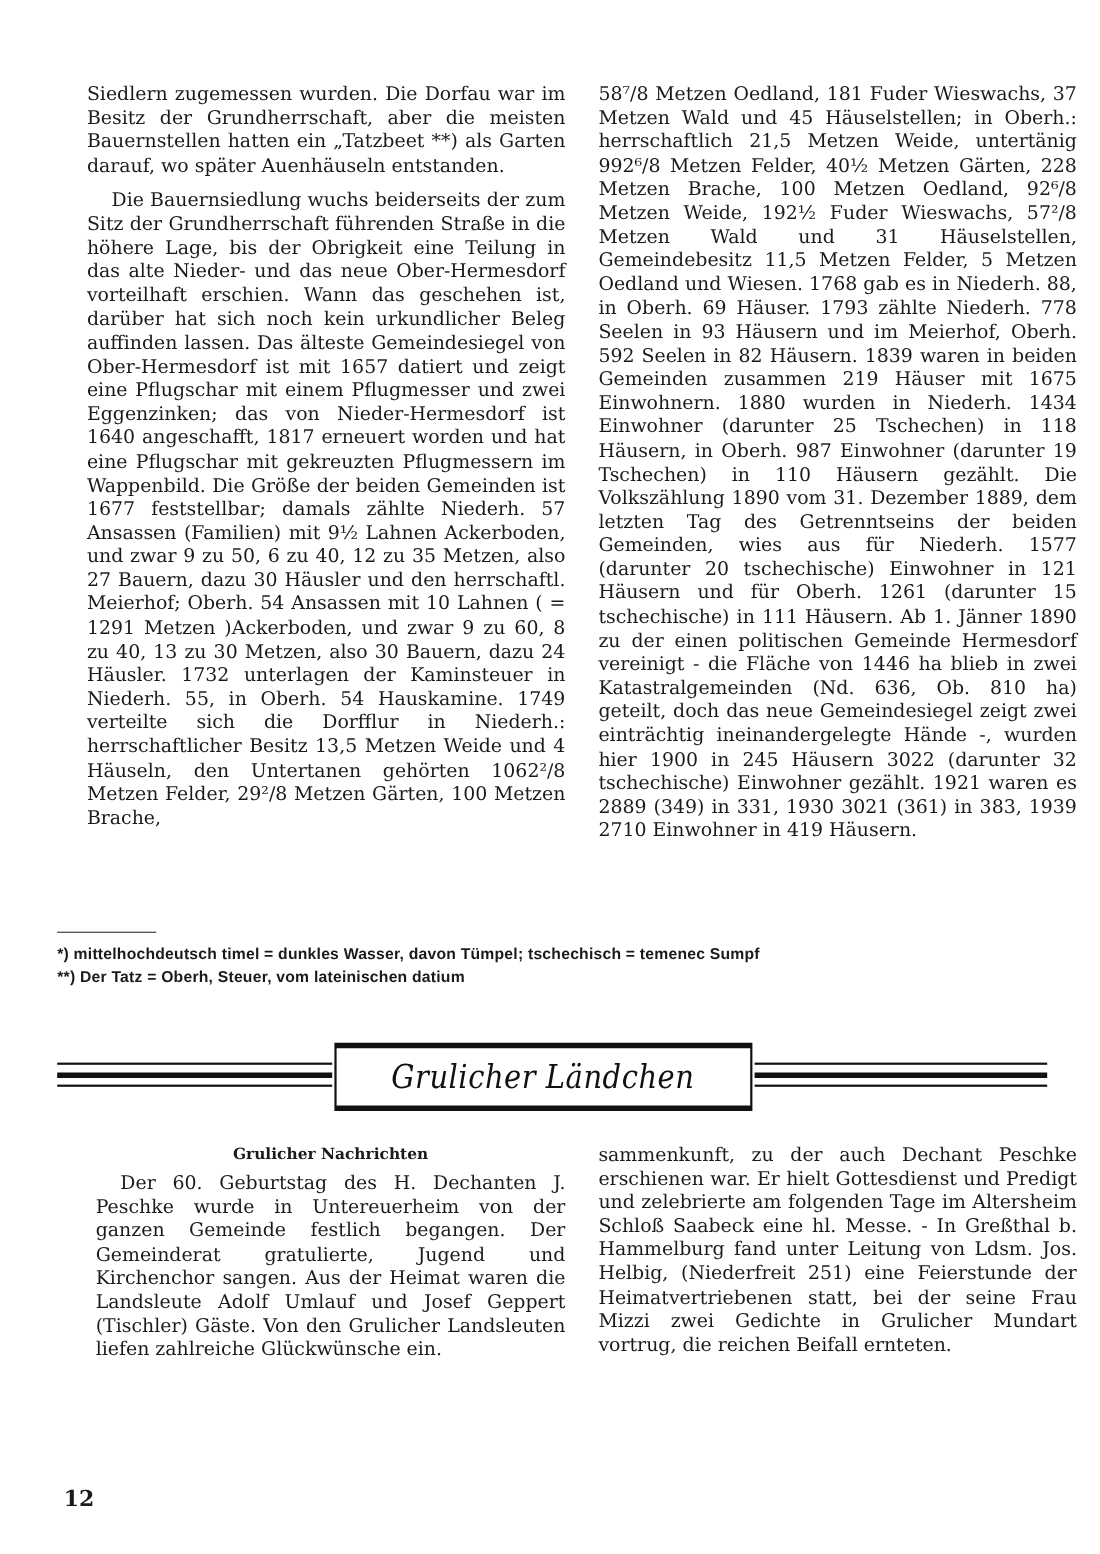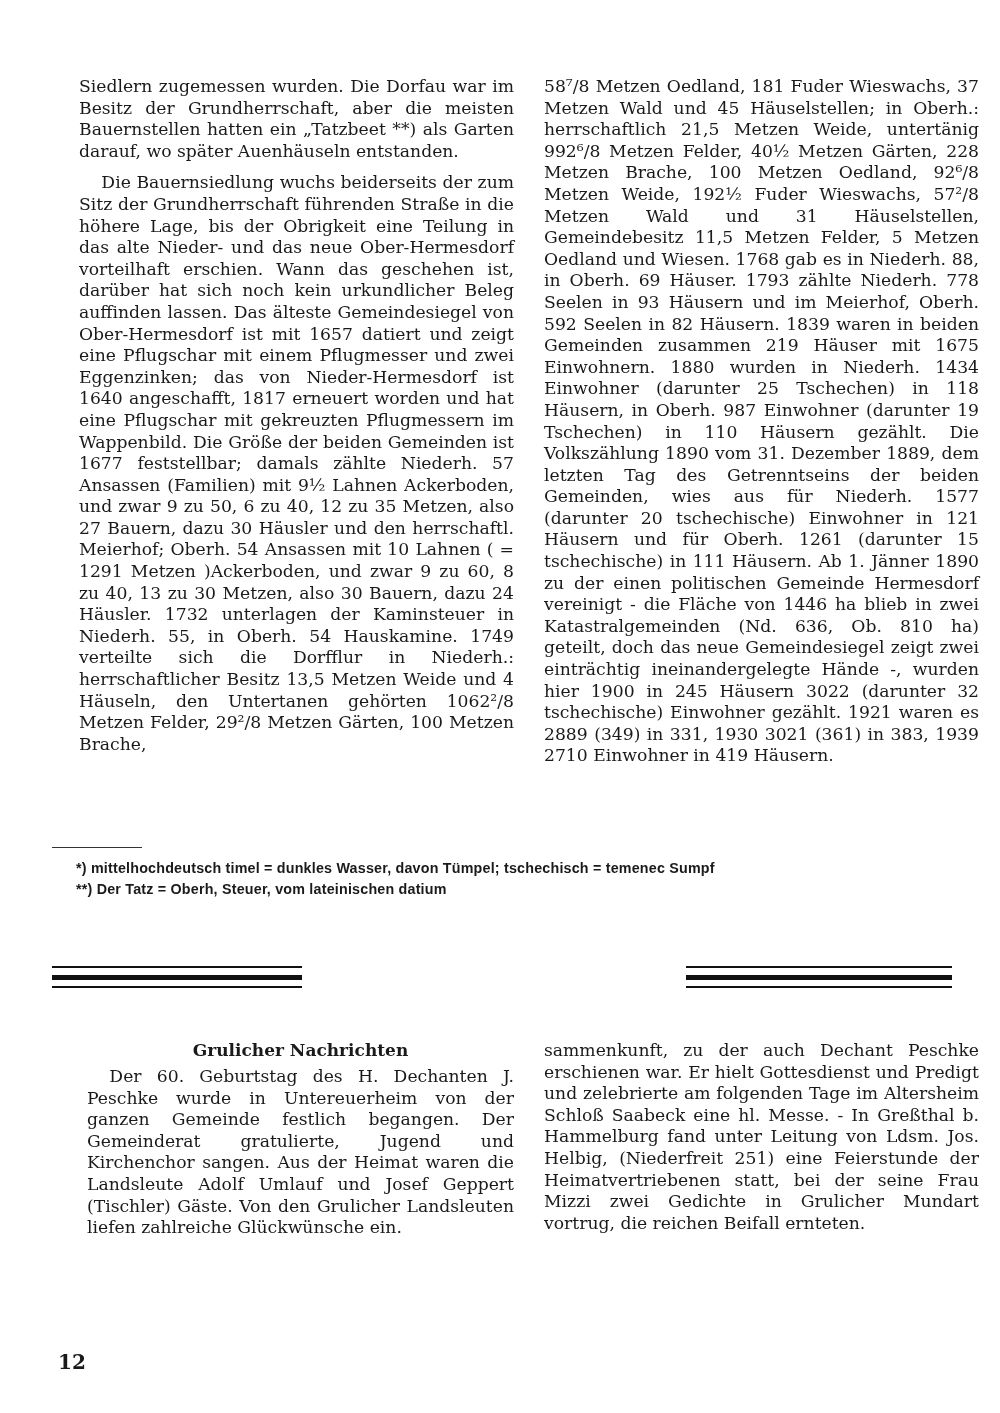--- a/index.html
+++ b/index.html
@@ -6,37 +6,37 @@
   body { width:1000px; height:1413px; position:relative; overflow:hidden; color:#1a1a1a;
          font-family:"DejaVu Serif", serif; }
   .col { position:absolute; font-size:17.2px; line-height:21.6px; text-align:justify;margin-left:27px; }
   .col p { margin:0; }
   .col p + p { margin-top:10px; }
   .indent { text-indent:1.3em; }
   #col-left-top { left:52px; top:76px; width:435px; }
   #col-right-top { left:517px; top:76px; width:435px; }
   .rule-short { position:absolute; left:52px; top:847px; width:90px; border-top:1px solid #333; }
   .footnotes { position:absolute; left:52px; top:858px; width:900px;
-               font-family:"Liberation Sans", sans-serif; font-size:14.3px; line-height:21px; font-weight:bold; letter-spacing:0.2px;margin-left:24px; }
+               font-family:"Liberation Sans", sans-serif; font-size:14.3px; line-height:21px; font-weight:bold; letter-spacing:0.2px; }
   .footnotes div { white-space:nowrap; }
   .banner { position:absolute; left:52px; top:948px; width:900px; height:66px; }
   .banner .bars { position:absolute; top:14px; height:32px; }
   .banner .bars.left { left:0; width:250px; }
   .banner .bars.right { left:634px; width:266px; }
   .bars i { position:absolute; left:0; right:0; background:#111; display:block; }
   .bars i.b1 { top:4px; height:2px; }
   .bars i.b2 { top:13px; height:5px; }
   .bars i.b3 { top:24px; height:2px; }
   .banner .box { position:absolute; left:252px; top:0; width:380px; height:62px;
                  border:2px solid #111; border-top-width:5px; border-bottom-width:5px; box-sizing:border-box; background:#fff;
                  display:flex; align-items:center; justify-content:center; }
   .banner .title { font-family:"DejaVu Serif", serif; font-style:italic; font-size:30px; letter-spacing:0.5px; color:#111; transform:scaleX(0.88); }
   #col-left-bottom { left:60px; top:1040px; width:427px; }
   #col-right-bottom { left:517px; top:1040px; width:435px; }
-  .subhead { text-align:center; font-weight:bold; font-size:17px; line-height:20px; margin-bottom:6px !important; }
+  .subhead { text-align:center; font-weight:bold; font-size:14px; line-height:20px; margin-bottom:6px !important; }
   .pagenum { position:absolute; left:58px; top:1350px; font-weight:bold; font-size:20px;
              font-family:"DejaVu Serif", serif; }
 </style>
 </head>
 <body>
 
 <div id="col-left-top" class="col">
   <p>Siedlern zugemessen wurden. Die Dorfau war im Besitz der Grundherrschaft, aber die meisten Bauernstellen hatten ein „Tatzbeet **) als Garten darauf, wo später Auenhäuseln entstanden.</p>
   <p class="indent">Die Bauernsiedlung wuchs beiderseits der zum Sitz der Grundherrschaft führenden Straße in die höhere Lage, bis der Obrigkeit eine Teilung in das alte Nieder- und das neue Ober-Hermesdorf vorteilhaft erschien. Wann das geschehen ist, darüber hat sich noch kein urkundlicher Beleg auffinden lassen. Das älteste Gemeindesiegel von Ober-Hermesdorf ist mit 1657 datiert und zeigt eine Pflugschar mit einem Pflugmesser und zwei Eggenzinken; das von Nieder-Hermesdorf ist 1640 angeschafft, 1817 erneuert worden und hat eine Pflugschar mit gekreuzten Pflugmessern im Wappenbild. Die Größe der beiden Gemeinden ist 1677 feststellbar; damals zählte Niederh. 57 Ansassen (Familien) mit 9½ Lahnen Ackerboden, und zwar 9 zu 50, 6 zu 40, 12 zu 35 Metzen, also 27 Bauern, dazu 30 Häusler und den herrschaftl. Meierhof; Oberh. 54 Ansassen mit 10 Lahnen ( = 1291 Metzen )Ackerboden, und zwar 9 zu 60, 8 zu 40, 13 zu 30 Metzen, also 30 Bauern, dazu 24 Häusler. 1732 unterlagen der Kaminsteuer in Niederh. 55, in Oberh. 54 Hauskamine. 1749 verteilte sich die Dorfflur in Niederh.: herrschaftlicher Besitz 13,5 Metzen Weide und 4 Häuseln, den Untertanen gehörten 1062²/8 Metzen Felder, 29²/8 Metzen Gärten, 100 Metzen Brache,</p>
 </div>
@@ -50,20 +50,23 @@
   <div>*) mittelhochdeutsch timel = dunkles Wasser, davon Tümpel; tschechisch = temenec Sumpf</div>
   <div>**) Der Tatz = Oberh, Steuer, vom lateinischen datium</div>
 </div>
 
 <div class="banner">
   <div class="bars left">
       <i class="b1"></i>
       <i class="b2"></i>
       <i class="b3"></i>
     </div>
+  <div class="box">
+    <span class="title">Grulicher Ländchen</span>
+  </div>
   <div class="bars right">
       <i class="b1"></i>
       <i class="b2"></i>
       <i class="b3"></i>
     </div>
 </div>
 
 <div id="col-left-bottom" class="col">
   <p class="subhead">Grulicher Nachrichten</p>
   <p class="indent" style="margin-top:0">Der 60. Geburtstag des H. Dechanten J. Peschke wurde in Untereuerheim von der ganzen Gemeinde festlich begangen. Der Gemeinderat gratulierte, Jugend und Kirchenchor sangen. Aus der Heimat waren die Landsleute Adolf Umlauf und Josef Geppert (Tischler) Gäste. Von den Grulicher Landsleuten liefen zahlreiche Glückwünsche ein.</p>

